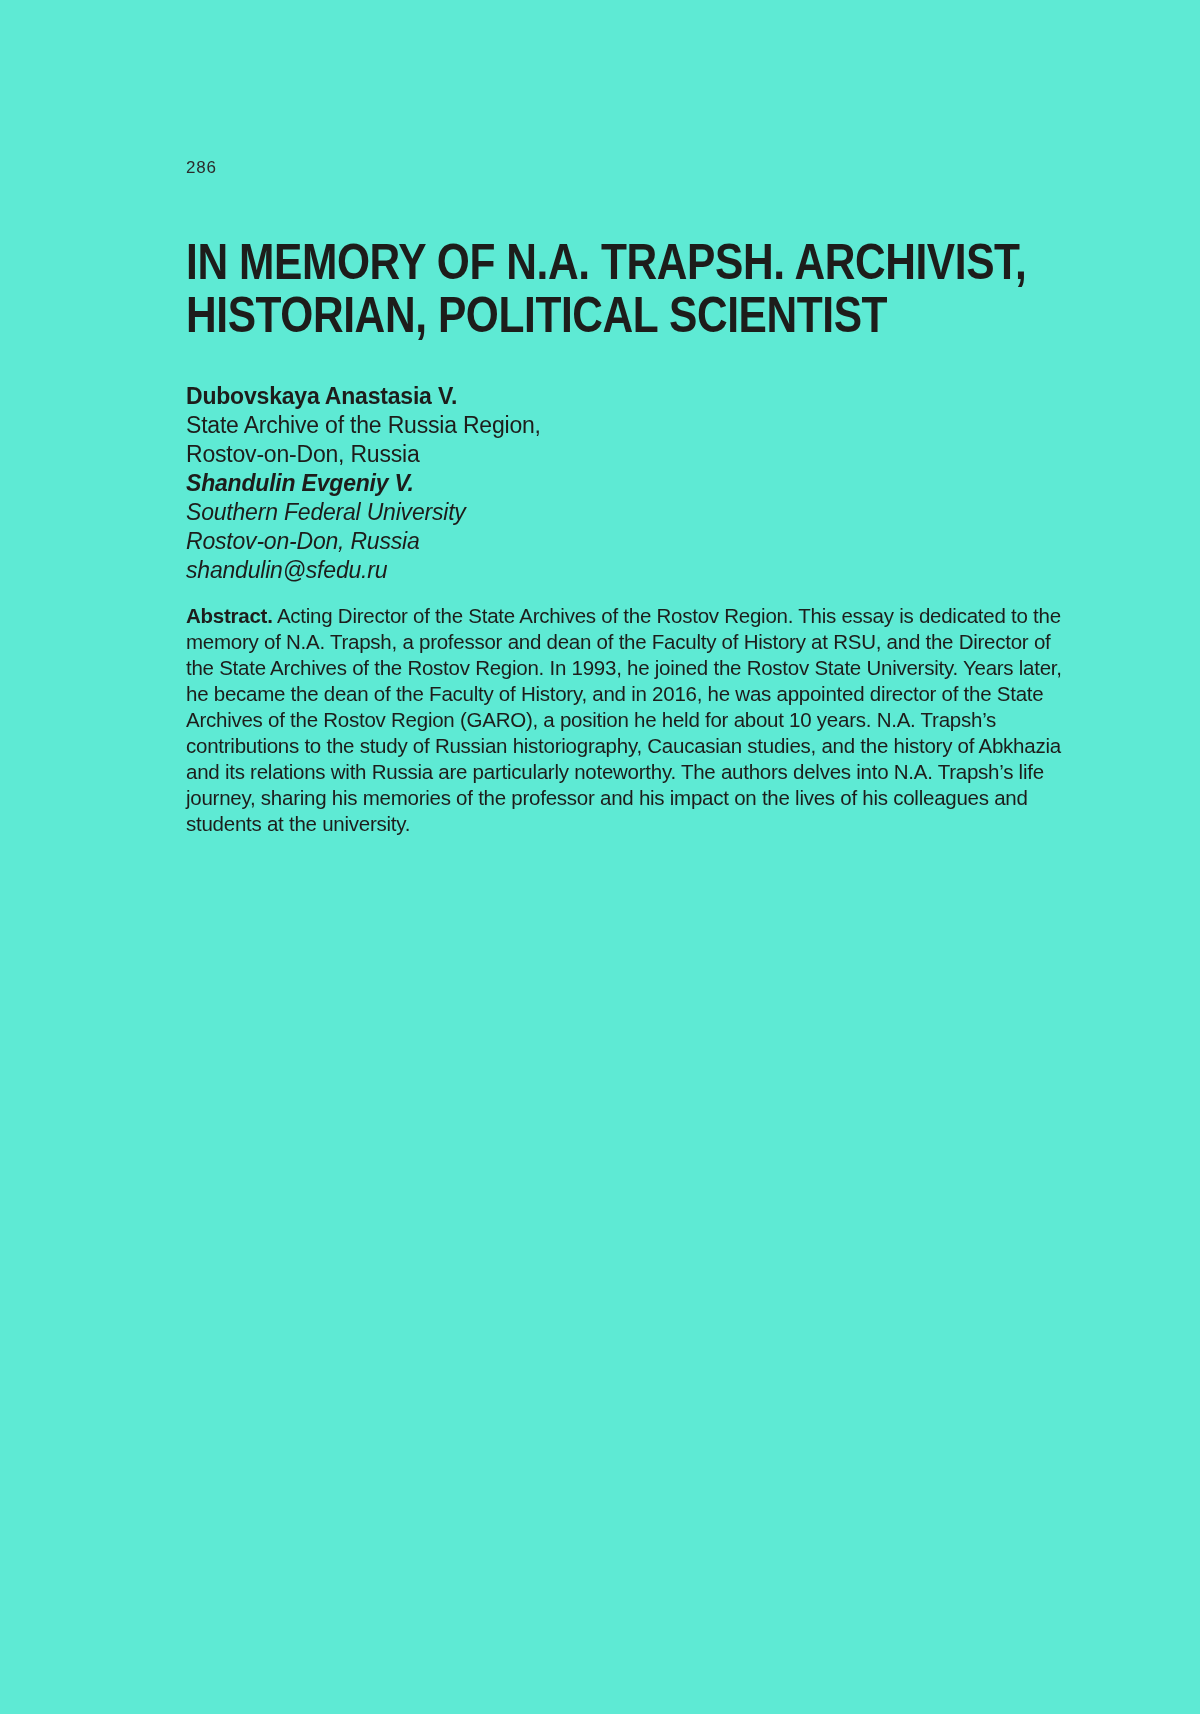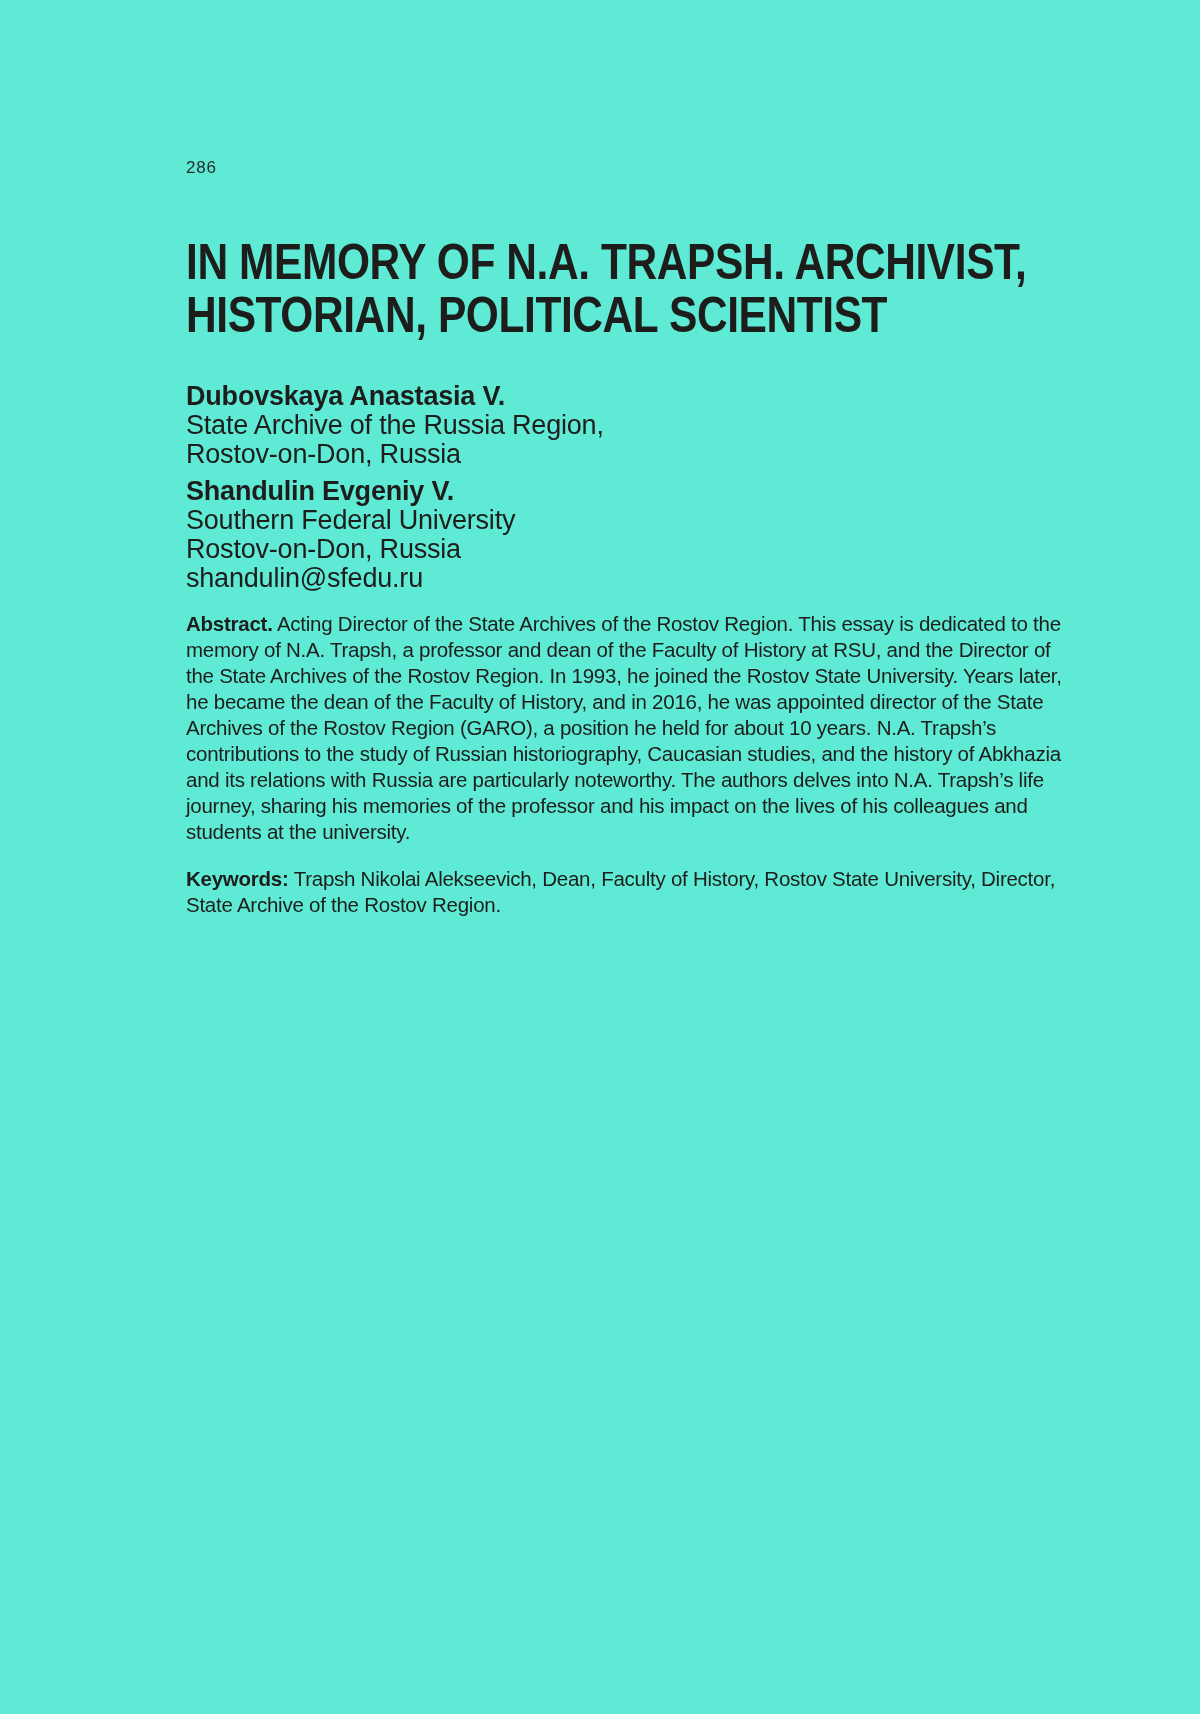--- a/index.html
+++ b/index.html
@@ -50,26 +50,27 @@
     font-weight: bold;
     letter-spacing: -0.5px;
     transform: scaleX(0.85);
     transform-origin: left top;
     white-space: nowrap;
   }
   .authors {
     margin-top: 40px;
   }
   .author-block {
-    font-size: 27px;
+    font-size: 23px;
     line-height: 29px;
     letter-spacing: -0.2px;
   }
   .author-block + .author-block {
-    margin-top: 8px;
+    margin-top: 0;
+    font-style: italic;
   }
   .author-name {
     font-weight: bold;
   }
   .paragraph {
     font-size: 20.5px;
     line-height: 26px;
     letter-spacing: -0.25px;
   }
   .abstract {
@@ -112,19 +113,16 @@
         <div>Rostov-on-Don, Russia</div>
         <div>shandulin@sfedu.ru</div>
       </div>
 
     </div>
 
     <p class="paragraph abstract">
       <span class="para-label">Abstract.</span><span> Acting Director of the State Archives of the Rostov Region. This essay is dedicated to the memory of N.A. Trapsh, a professor and dean of the Faculty of History at RSU, and the Director of the State Archives of the Rostov Region. In 1993, he joined the Rostov State University. Years later, he became the dean of the Faculty of History, and in 2016, he was appointed director of the State Archives of the Rostov Region (GARO), a position he held for about 10 years. N.A. Trapsh’s contributions to the study of Russian historiography, Caucasian studies, and the history of Abkhazia and its relations with Russia are particularly noteworthy. The authors delves into N.A. Trapsh’s life journey, sharing his memories of the professor and his impact on the lives of his colleagues and students at the university.</span>
     </p>
 
-    <p class="paragraph keywords">
-      <span class="para-label">Keywords:</span><span> Trapsh Nikolai Alekseevich, Dean, Faculty of History, Rostov State University, Director, State Archive of the Rostov Region.</span>
-    </p>
 
   </div>
 
 </div>
 
 </body></html>

